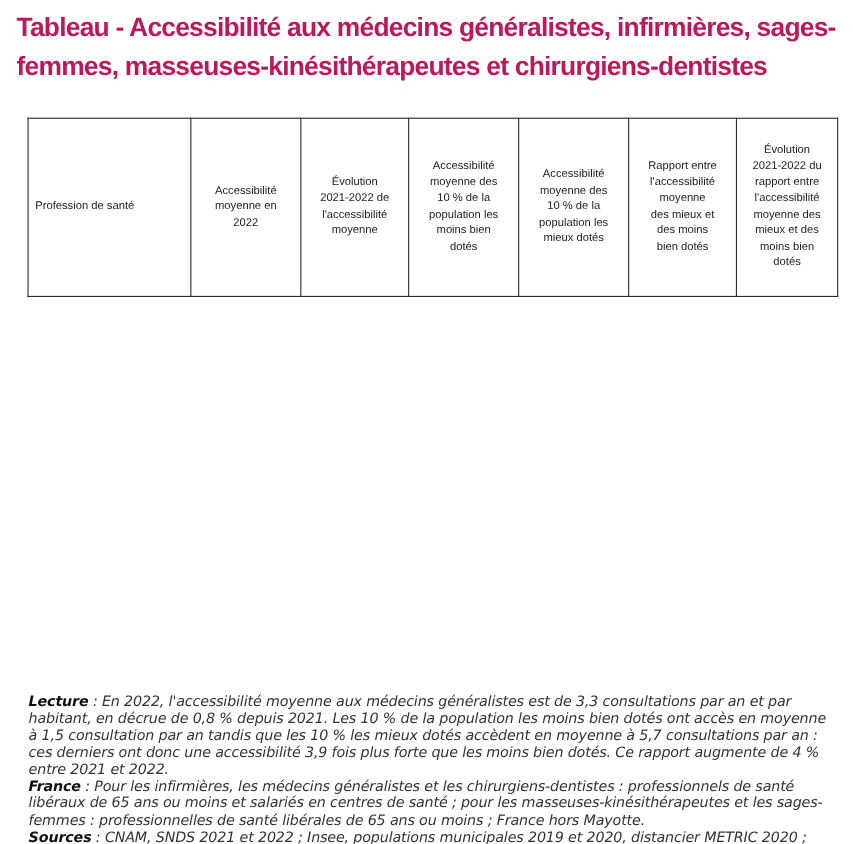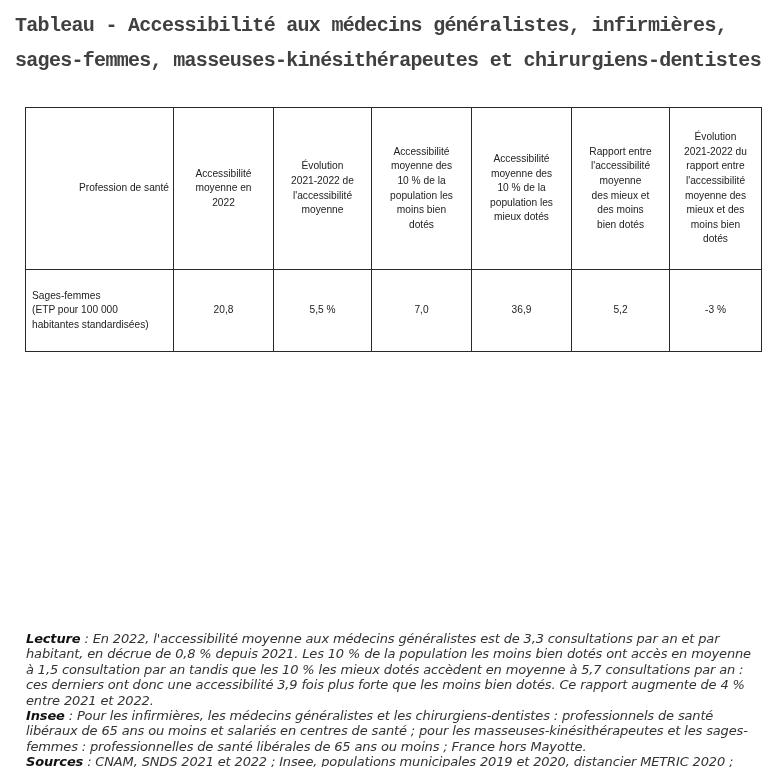--- a/index.html
+++ b/index.html
@@ -1,33 +1,33 @@
 <!DOCTYPE html>
 <html><head>
 <meta charset="utf-8">
 <style>
   html, body { margin: 0; padding: 0; background: #ffffff; }
   body { width: 775px; height: 767px; overflow: hidden; position: relative; font-family: "Liberation Sans", sans-serif; }
   .title {
     position: absolute; left: 15px; top: 8px; width: 750px;
-    font-family: Liberation Mono, monospace; font-weight: bold;
-    font-size: 20px; line-height: 35px; color: #404040; letter-spacing: -0.7px;
+    font-family: Liberation Sans, sans-serif; font-weight: bold;
+    font-size: 24px; line-height: 35px; color: #be185d; letter-spacing: -0.7px;
   }
   table.data {
     position: absolute; left: 25px; top: 107px;
     border-collapse: collapse; table-layout: fixed;
     width: 736px;
     font-family: "Liberation Sans", sans-serif; font-size: 10.2px; color: #222;
   }
   table.data td, table.data th {
     border: 1.5px solid #2a2a2a; padding: 0 4px; font-weight: normal; vertical-align: middle;
     line-height: 14.6px;
   }
   table.data th { text-align: center; }
-  table.data th.first { text-align: right; padding-left: 6px; margin-left: 16px; }
+  table.data th.first { text-align: left; padding-left: 6px; margin-left: 16px; }
   table.data td { text-align: center; }
   table.data td.first { text-align: left; padding-left: 6px; }
   tr.hdr { height: 162px; }
   tr.r1 { height: 78px; }
   tr.r2 { height: 65px; }
   tr.r3 { height: 82px; }
   tr.r4 { height: 81px; }
   tr.r5 { height: 56px; }
   tr.r5 td { border-bottom: none; }
   .ml { white-space: pre-line; }
@@ -85,31 +85,20 @@
 2021-2022 du
 rapport entre
 l'accessibilité
 moyenne des
 mieux et des
 moins bien
 dotés</th>
     </tr>
   </thead>
   <tbody>
-    <tr class="r3">
-      <td class="first ml">Sages-femmes
-(ETP pour 100 000
-habitantes standardisées)</td>
-      <td>20,8</td>
-      <td>5,5 %</td>
-      <td>7,0</td>
-      <td>36,9</td>
-      <td>5,2</td>
-      <td>-3 %</td>
-    </tr>
   </tbody>
 </table>
 
 <div class="notes">
   <p><b>Lecture</b><span> : En 2022, l'accessibilité moyenne aux médecins généralistes est de 3,3 consultations par an et par habitant, en décrue de 0,8 % depuis 2021. Les 10 % de la population les moins bien dotés ont accès en moyenne à 1,5 consultation par an tandis que les 10 % les mieux dotés accèdent en moyenne à 5,7 consultations par an : ces derniers ont donc une accessibilité 3,9 fois plus forte que les moins bien dotés. Ce rapport augmente de 4 % entre 2021 et 2022.</span></p>
-  <p><b>Insee</b><span> : Pour les infirmières, les médecins généralistes et les chirurgiens-dentistes : professionnels de santé libéraux de 65 ans ou moins et salariés en centres de santé ; pour les masseuses-kinésithérapeutes et les sages-femmes : professionnelles de santé libérales de 65 ans ou moins ; France hors Mayotte.</span></p>
+  <p><b>France</b><span> : Pour les infirmières, les médecins généralistes et les chirurgiens-dentistes : professionnels de santé libéraux de 65 ans ou moins et salariés en centres de santé ; pour les masseuses-kinésithérapeutes et les sages-femmes : professionnelles de santé libérales de 65 ans ou moins ; France hors Mayotte.</span></p>
   <p><b>Sources</b><span> : CNAM, SNDS 2021 et 2022 ; Insee, populations municipales 2019 et 2020, distancier METRIC 2020 ; calculs DREES.</span></p>
 </div>
 
 </body></html>

